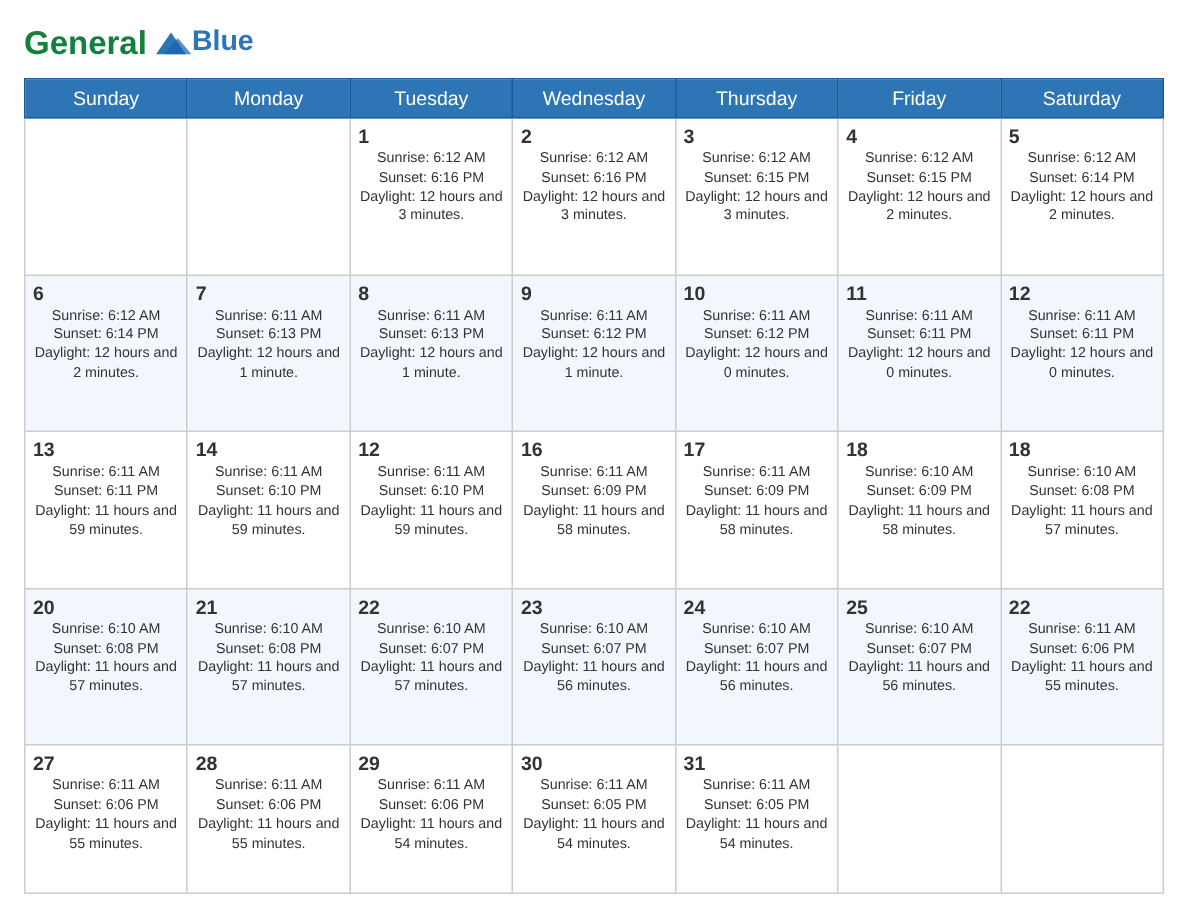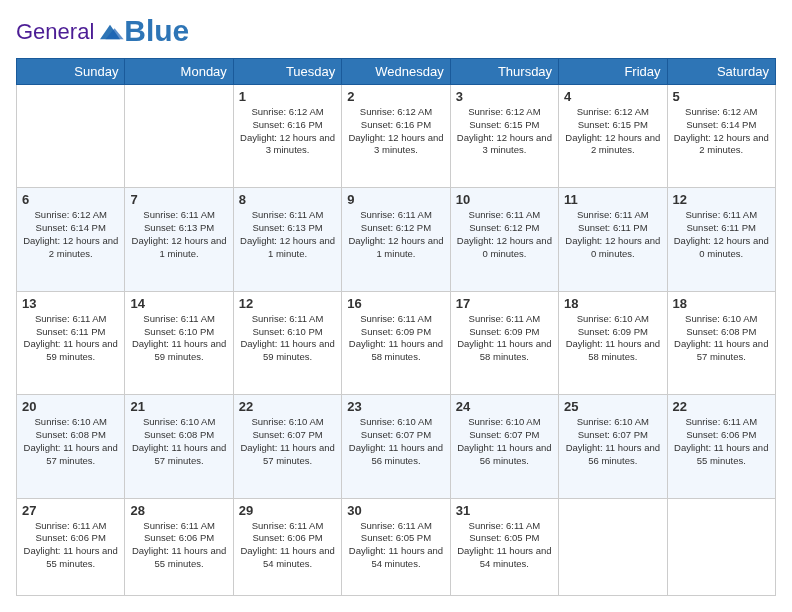--- a/index.html
+++ b/index.html
@@ -49,21 +49,21 @@
     .calendar {
       flex: 1;
       border: 1px solid #ccc;
       border-collapse: collapse;
       width: 100%;
       table-layout: fixed;
     }
     .calendar th {
       background-color: #2e75b6;
       color: white;
-      text-align: right;
+      text-align: center;
       padding: 5px 6px;
       font-size: 13px;
       font-weight: normal;
       border: 1px solid #1a5a9a;
     }
     .calendar td {
       vertical-align: top;
       border: 1px solid #ccc;
       padding: 4px 5px;
       font-size: 10px;
@@ -93,27 +93,27 @@
     }
   </style>
 </head>
 <body>
 
 <div class="page">
   <div class="header">
     <div class="logo">
       <div class="logo-text">
   <div style="display:flex;align-items:center;">
-    <span style="color:#4c1d95;font-size:22px;font-weight:normal;">General</span>
+    <span style="color:#15803d;font-size:22px;font-weight:bold;">General</span>
     <svg width="28" height="20" viewBox="0 0 30 22" xmlns="http://www.w3.org/2000/svg" style="margin-left:2px;margin-bottom:2px;">
       <polygon points="4,20 15,4 26,20" fill="#2e75b6"></polygon>
       <polygon points="10,20 20,8 30,20" fill="#1a5fb4" opacity="0.7"></polygon>
     </svg>
   </div>
-  <div style="color:#2e75b6;font-size:30px;font-weight:bold;margin-top:-2px;">Blue</div>
+  <div style="color:#2e75b6;font-size:19px;font-weight:bold;margin-top:-2px;">Blue</div>
 </div>
     </div>
     <div class="title-block">
       <div class="month-title"></div>
       <div class="subtitle"></div>
     </div>
   </div>
 
   <table class="calendar">
     <thead>

